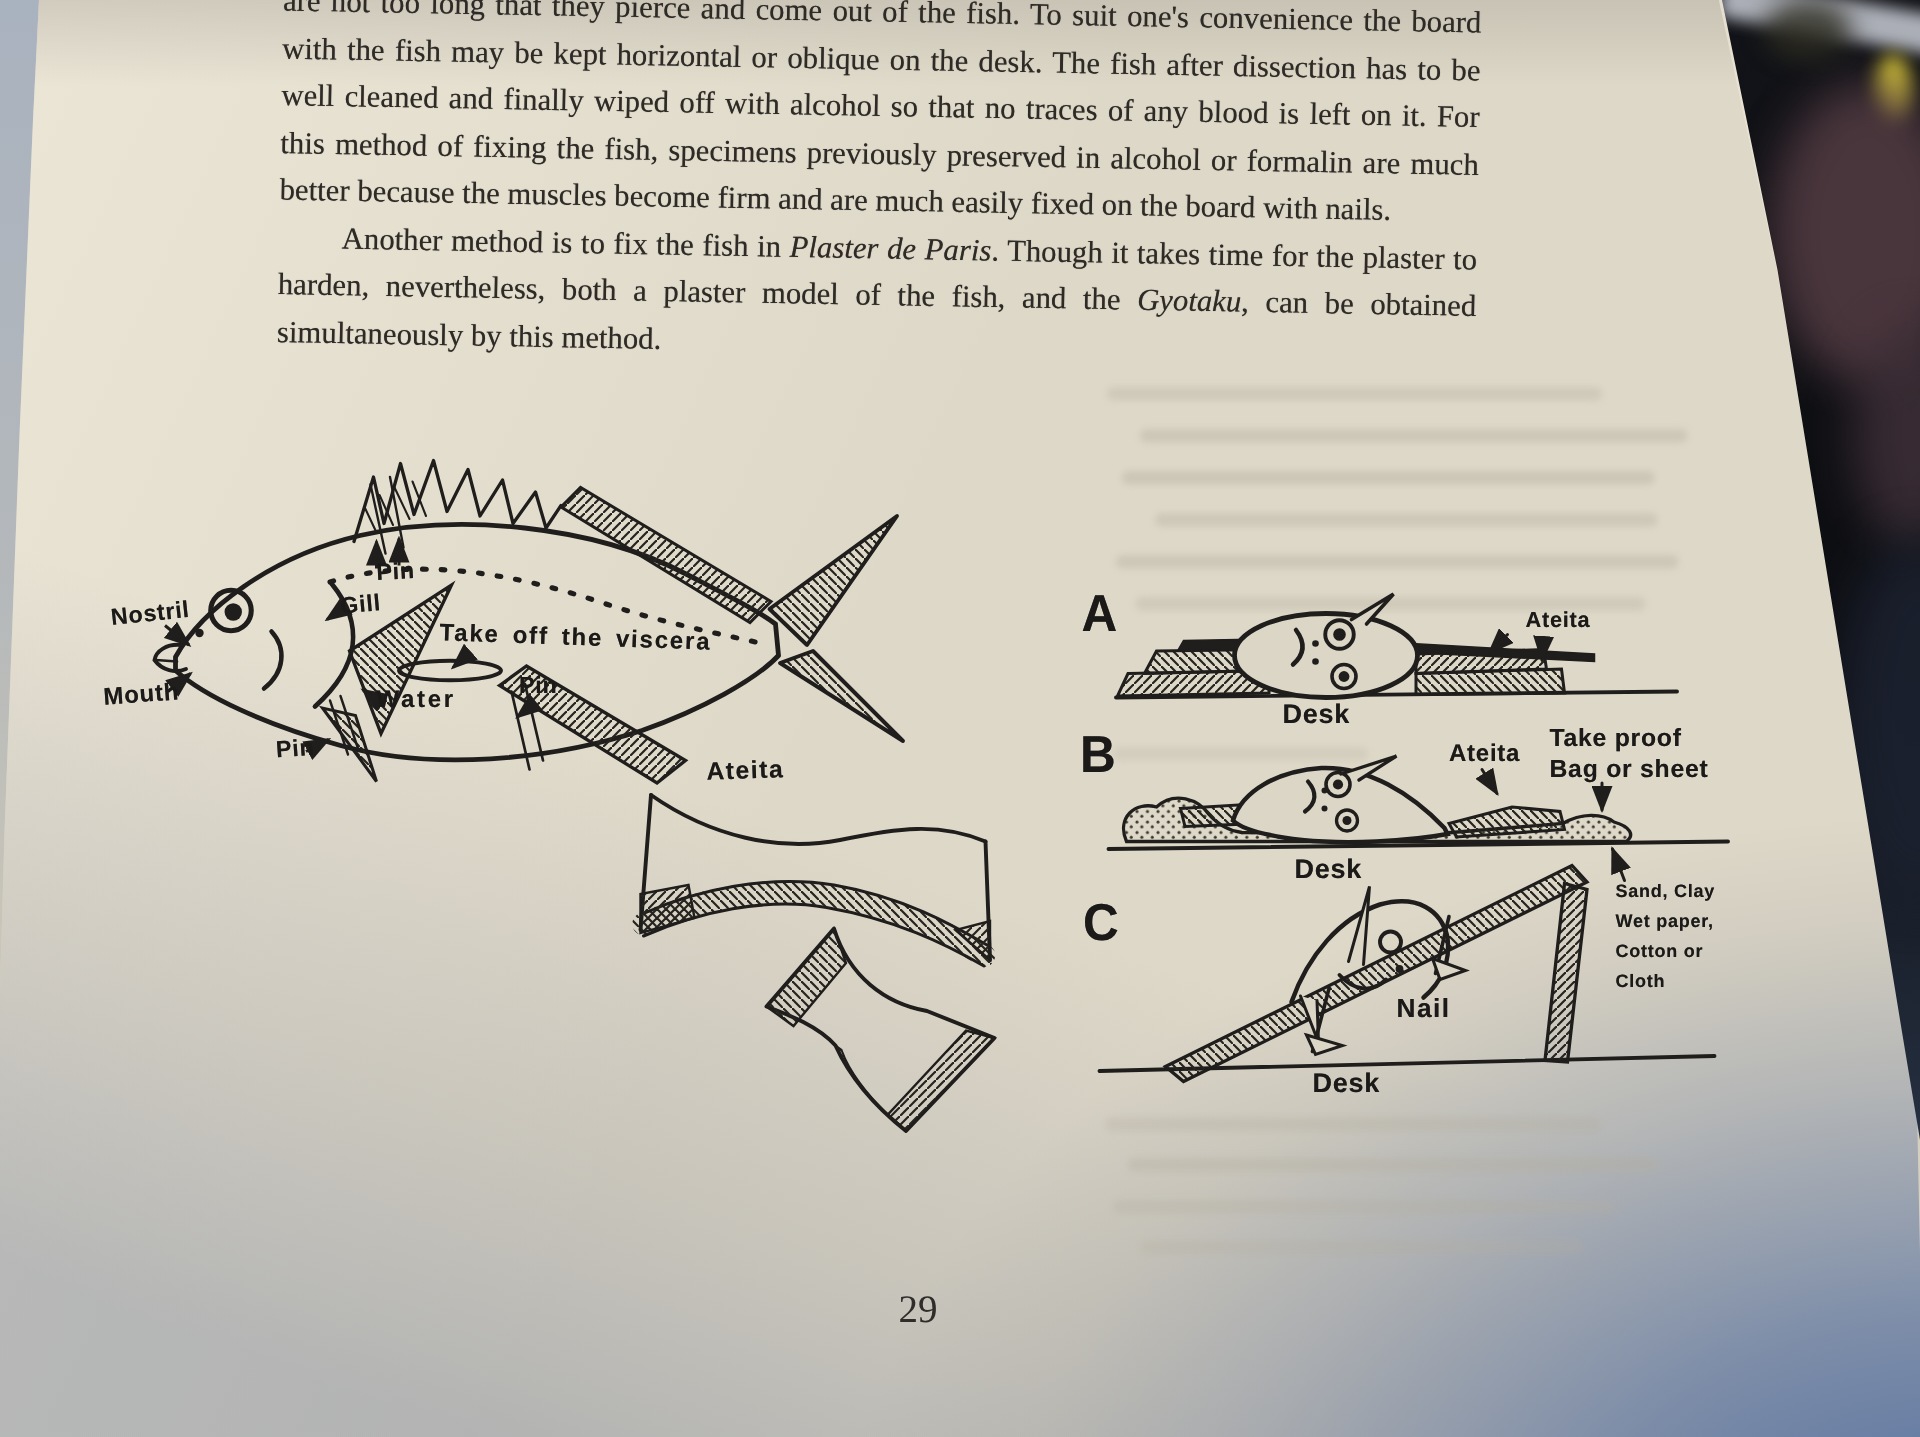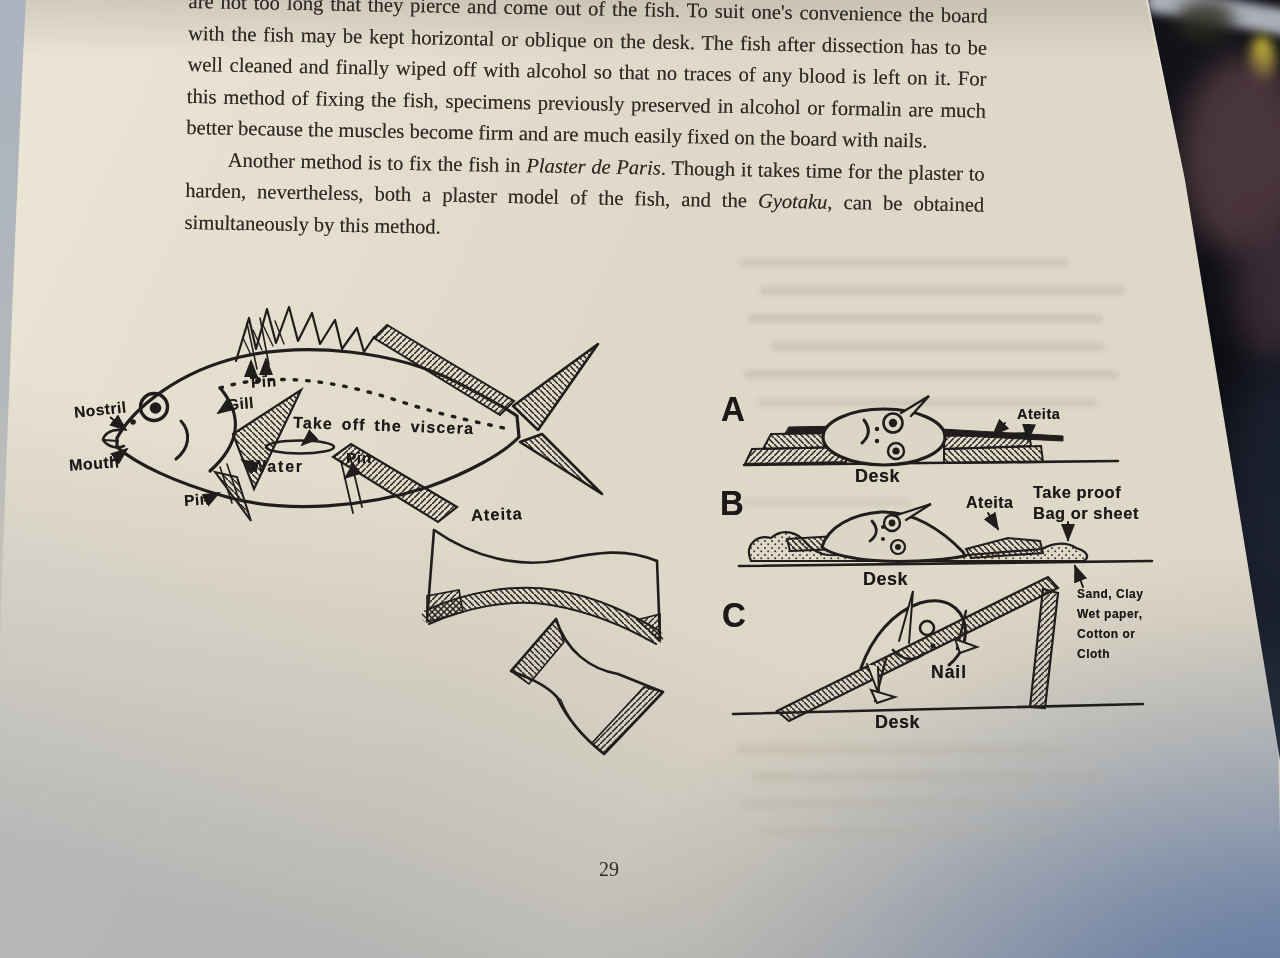--- a/index.html
+++ b/index.html
@@ -41,21 +41,21 @@
     color:#1b1a18;font-size:16px;letter-spacing:.5px;z-index:5;white-space:nowrap;
     text-shadow:0 0 .4px rgba(27,26,24,.6);}
   .pre{white-space:pre-line;}
   .big-letter{font-size:33px;letter-spacing:0;transform:scaleY(1.05);}
 
   
   .ghost{position:absolute;height:9px;border-radius:4px;background:#b3ae9f;
     filter:blur(2.5px);z-index:2;}
 
   .page-number{position:absolute;left:599px;top:858px;font-family:"Liberation Serif",serif;
-    font-size:20px;color:#2f2d2a;z-index:3;}
+    font-size:26px;color:#2f2d2a;z-index:3;}
 </style>
 </head>
 <body>
 
 <div class="canvas">
 
   <div class="paper"></div>
 
   <div>
     <div class="ghost" style="left:738px;top:258px;width:330px;opacity:.34"></div>

